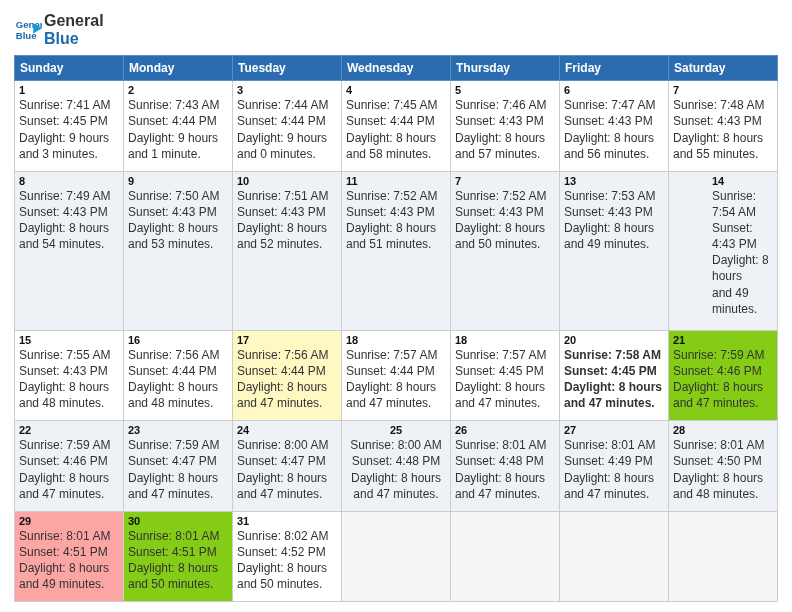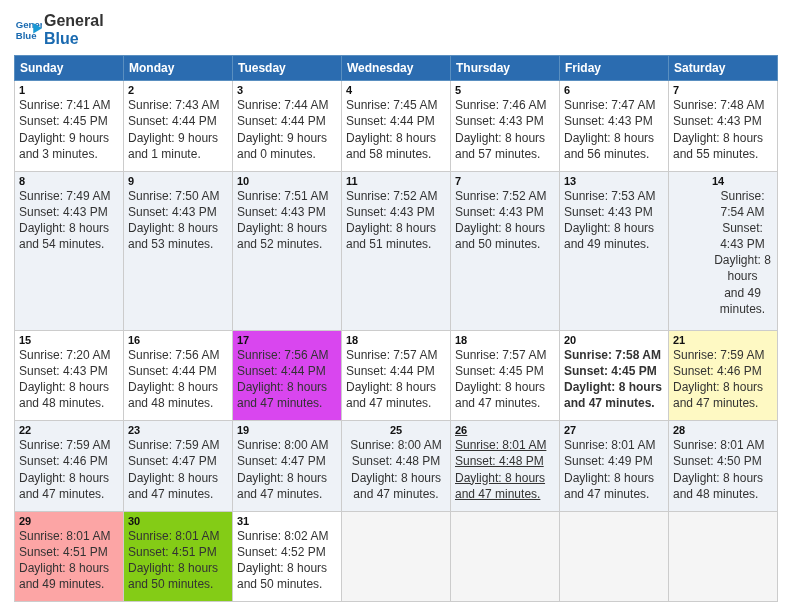--- a/index.html
+++ b/index.html
@@ -217,42 +217,42 @@
           </td>
           <td style="background: rgb(238, 242, 247); margin-top: 17px;">
             <span class="day-num">13</span>
             <div class="day-info" style="white-space: pre-line;">Sunrise: 7:53 AM
 Sunset: 4:43 PM
 Daylight: 8 hours
 and 49 minutes.</div>
           </td>
           <td style="background: rgb(238, 242, 247); padding-left: 43px;">
             <span class="day-num">14</span>
-            <div class="day-info" style="white-space: pre-line; text-align: center;">Sunrise: 7:54 AM
+            <div class="day-info" style="white-space: pre-line;">Sunrise: 7:54 AM
 Sunset: 4:43 PM
 Daylight: 8 hours
 and 49 minutes.</div>
           </td>
         </tr>
         <tr>
           <td style="background: rgb(255, 255, 255);">
             <span class="day-num">15</span>
-            <div class="day-info" style="white-space: pre-line;">Sunrise: 7:20 AM
+            <div class="day-info" style="white-space: pre-line;">Sunrise: 7:55 AM
 Sunset: 4:43 PM
 Daylight: 8 hours
 and 48 minutes.</div>
           </td>
           <td style="background: rgb(255, 255, 255);">
             <span class="day-num">16</span>
             <div class="day-info" style="white-space: pre-line;">Sunrise: 7:56 AM
 Sunset: 4:44 PM
 Daylight: 8 hours
 and 48 minutes.</div>
           </td>
-          <td style="background: #d946ef;">
+          <td style="background: #fef9c3;">
             <span class="day-num">17</span>
             <div class="day-info" style="white-space: pre-line;">Sunrise: 7:56 AM
 Sunset: 4:44 PM
 Daylight: 8 hours
 and 47 minutes.</div>
           </td>
           <td style="background: rgb(255, 255, 255);">
             <span class="day-num">18</span>
             <div class="day-info" style="white-space: pre-line;">Sunrise: 7:57 AM
 Sunset: 4:44 PM
@@ -266,21 +266,21 @@
 Daylight: 8 hours
 and 47 minutes.</div>
           </td>
           <td style="background: rgb(255, 255, 255);">
             <span class="day-num">20</span>
             <div class="day-info" style="white-space: pre-line; font-weight: bold;">Sunrise: 7:58 AM
 Sunset: 4:45 PM
 Daylight: 8 hours
 and 47 minutes.</div>
           </td>
-          <td style="background: #fef9c3;">
+          <td style="background: #84cc16;">
             <span class="day-num">21</span>
             <div class="day-info" style="white-space: pre-line;">Sunrise: 7:59 AM
 Sunset: 4:46 PM
 Daylight: 8 hours
 and 47 minutes.</div>
           </td>
         </tr>
         <tr>
           <td style="background: rgb(238, 242, 247);">
             <span class="day-num">22</span>
@@ -290,34 +290,34 @@
 and 47 minutes.</div>
           </td>
           <td style="background: rgb(238, 242, 247);">
             <span class="day-num">23</span>
             <div class="day-info" style="white-space: pre-line;">Sunrise: 7:59 AM
 Sunset: 4:47 PM
 Daylight: 8 hours
 and 47 minutes.</div>
           </td>
           <td style="background: rgb(238, 242, 247);">
-            <span class="day-num">19</span>
+            <span class="day-num">24</span>
             <div class="day-info" style="white-space: pre-line;">Sunrise: 8:00 AM
 Sunset: 4:47 PM
 Daylight: 8 hours
 and 47 minutes.</div>
           </td>
           <td style="background: rgb(238, 242, 247); text-align: center;">
             <span class="day-num">25</span>
             <div class="day-info" style="white-space: pre-line;">Sunrise: 8:00 AM
 Sunset: 4:48 PM
 Daylight: 8 hours
 and 47 minutes.</div>
           </td>
-          <td style="background: rgb(238, 242, 247); text-decoration: underline;">
+          <td style="background: rgb(238, 242, 247);">
             <span class="day-num">26</span>
             <div class="day-info" style="white-space: pre-line;">Sunrise: 8:01 AM
 Sunset: 4:48 PM
 Daylight: 8 hours
 and 47 minutes.</div>
           </td>
           <td style="background: rgb(238, 242, 247);">
             <span class="day-num">27</span>
             <div class="day-info" style="white-space: pre-line;">Sunrise: 8:01 AM
 Sunset: 4:49 PM

